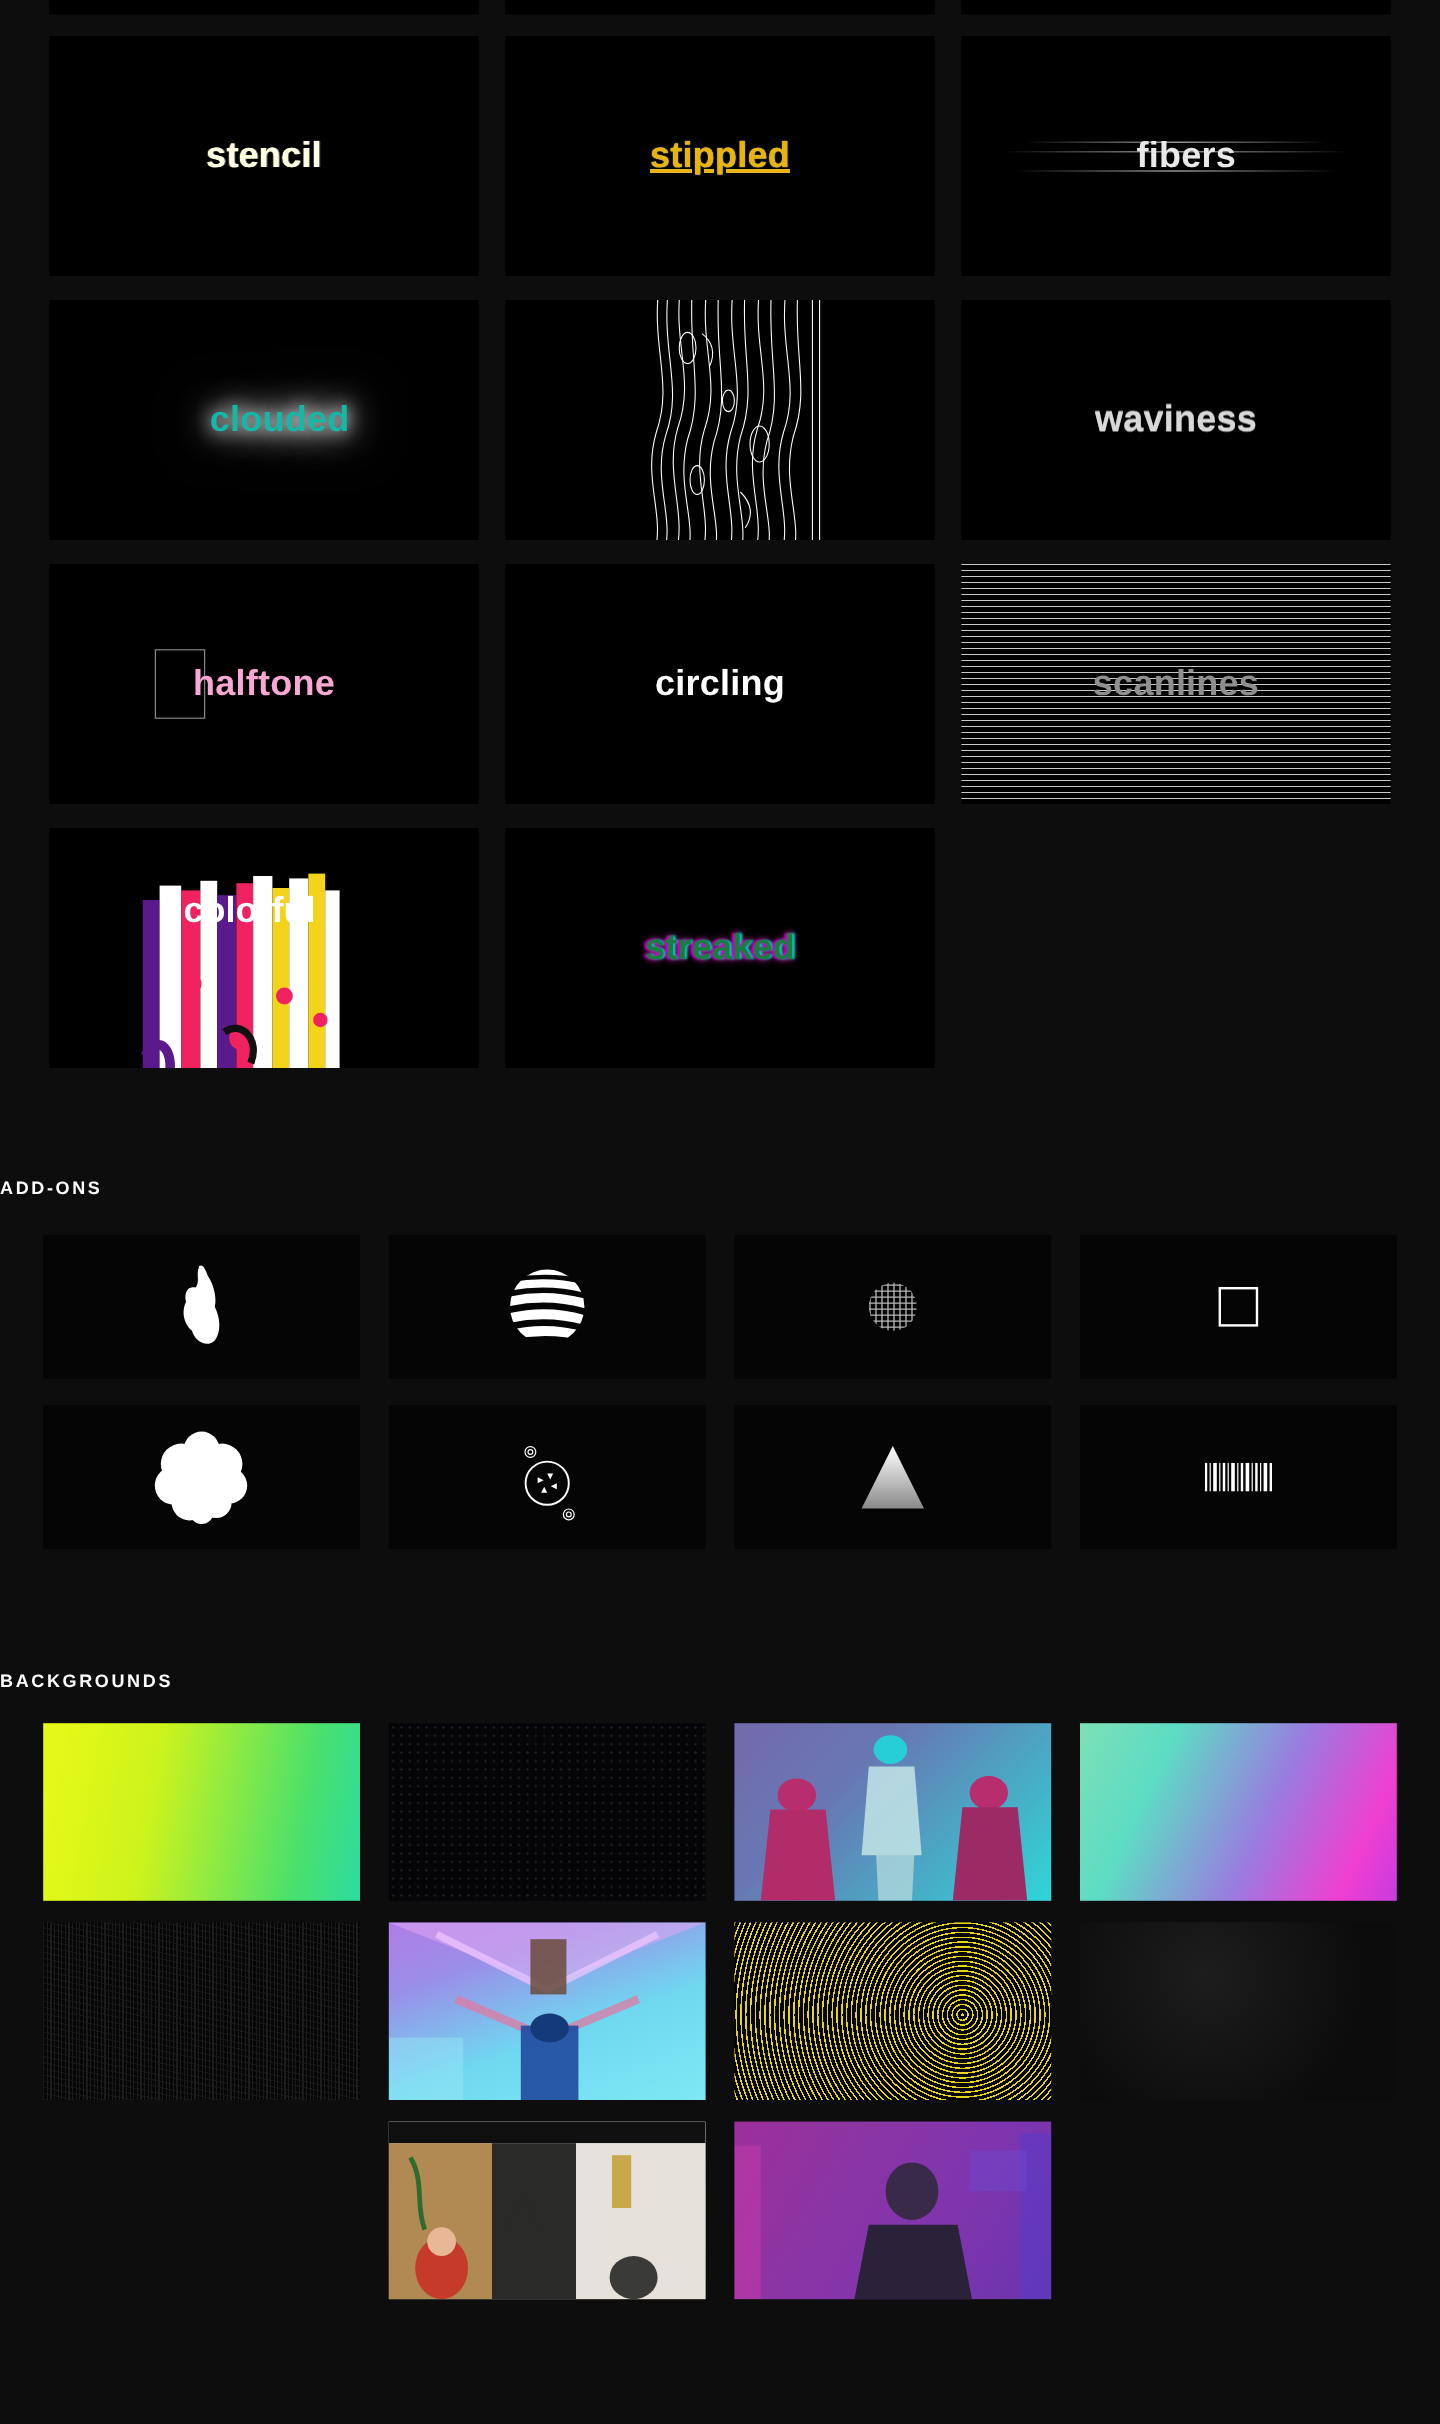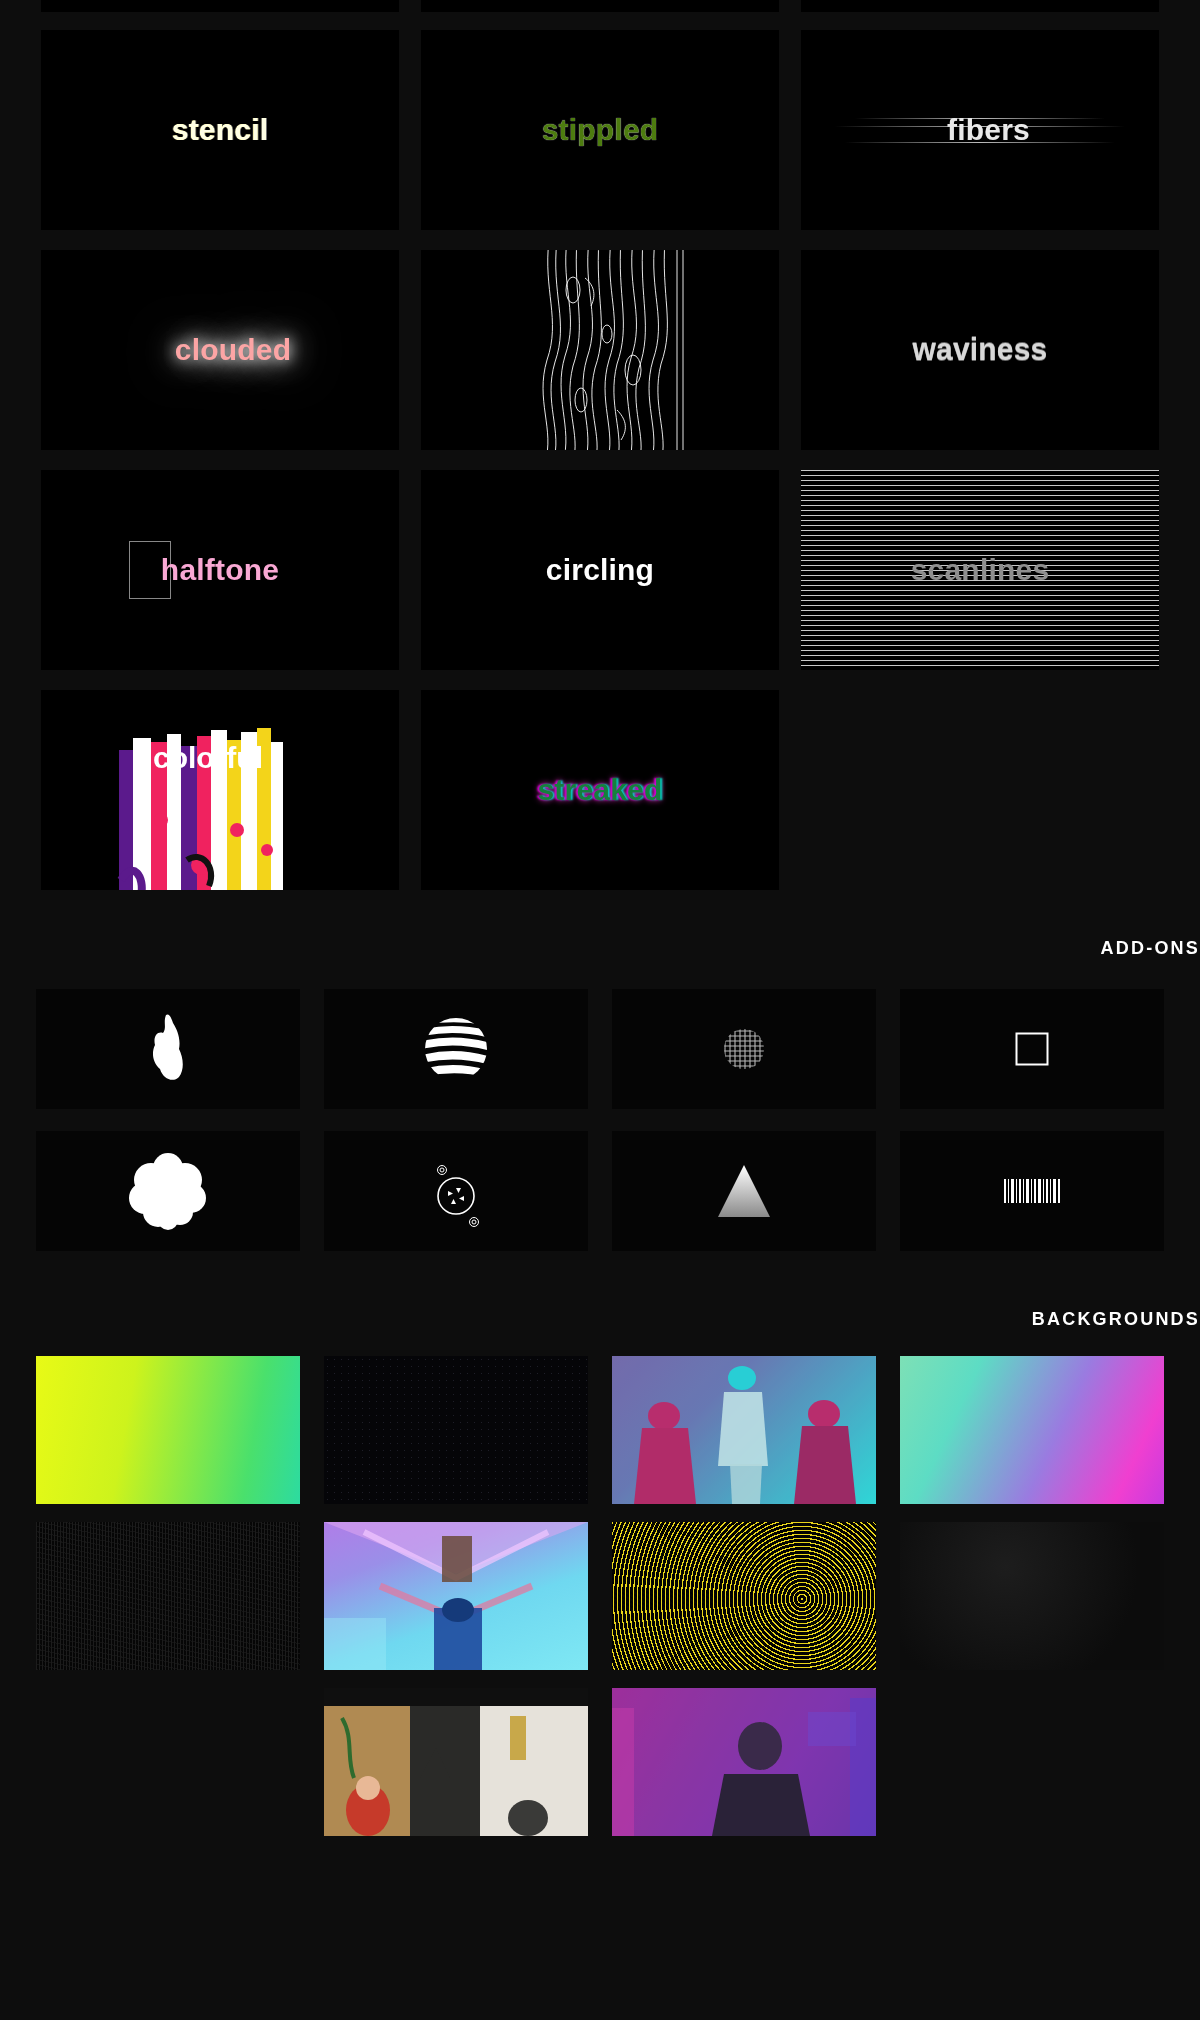--- a/index.html
+++ b/index.html
@@ -36,49 +36,50 @@
     letter-spacing: 0.2px;
     color: #ffffff;
     white-space: nowrap;
     position: relative;
     z-index: 3;
   }
 
   
   .e-stencil  { color:#fef9c3; text-shadow:-1px 0 0 #555, 1px 0 0 #777, 0 1px 2px #222;
                 filter: blur(.35px) contrast(1.5); }
-  .e-stippled { color:#4d7c0f; filter: blur(.4px); text-shadow: 0 0 1px #fff; }
+  .e-stippled { color:#eab308; filter: blur(.4px); text-shadow: 0 0 1px #fff; text-decoration: underline; }
   .e-fibers   { color:#e9e9e9; filter: blur(.25px); margin-left: 17px; }
   .fiber-streak { position:absolute; left:50%; transform:translateX(-50%);
                   width:250px; height:1px; background:linear-gradient(90deg,transparent,#bbb,transparent); }
-  .e-clouded  { color:#fca5a5; text-shadow:0 0 14px #fff, 0 0 30px #fff, 0 0 50px rgba(255,255,255,.6);margin-left:26px; }
+  .e-clouded  { color:#14b8a6; text-shadow:0 0 14px #fff, 0 0 30px #fff, 0 0 50px rgba(255,255,255,.6);margin-left:26px; }
   .e-waviness { color:#d8d8d8; font-style: normal; transform: scaleY(1.02);
                 text-shadow:0 1px 0 #666, 0 -1px 0 #666; filter: blur(.3px); }
   .e-halftone { color:#f9a8d4; }
   .halftone-box { position:absolute; width:42px; height:58px; border:1px solid #888;
                   left:88px; top:50%; transform:translateY(-50%); z-index:2; }
   .e-circling { color:#fff; filter: blur(.3px); }
   .e-scanlines{ color:#8f8f8f; }
   .scanlines-overlay { position:absolute; inset:0; z-index:2; pointer-events:none;
      background: repeating-linear-gradient(180deg, rgba(235,235,235,.85) 0 1px, transparent 1px 5px); }
   .e-fracture { color:#f0f0f0; filter: blur(.3px); text-shadow: 1px 0 0 rgba(255,255,255,.4); }
   .e-streaked { color:#15803d; text-shadow: -2px 0 2px #d000d0, 2px 0 2px #00d0c0, 0 0 6px #ff2fd0; }
 
   
   .outline-art { position:absolute; inset:0; }
   
   .colorful-art { position:absolute; inset:0; }
 
   
   .section-heading {
-    text-align: right;
-    font-size: 18px;
+    text-align: left;
+    font-size: 15px;
     font-weight: 700;
     letter-spacing: 2.2px;
     color: #ffffff;
+    margin-top: 44px;
   }
 
   
   .addon-grid {
     display: grid;
     grid-template-columns: repeat(4, 264px);
     gap: 22px 24px;
     padding: 0 38px;
     justify-content: center;
   }

